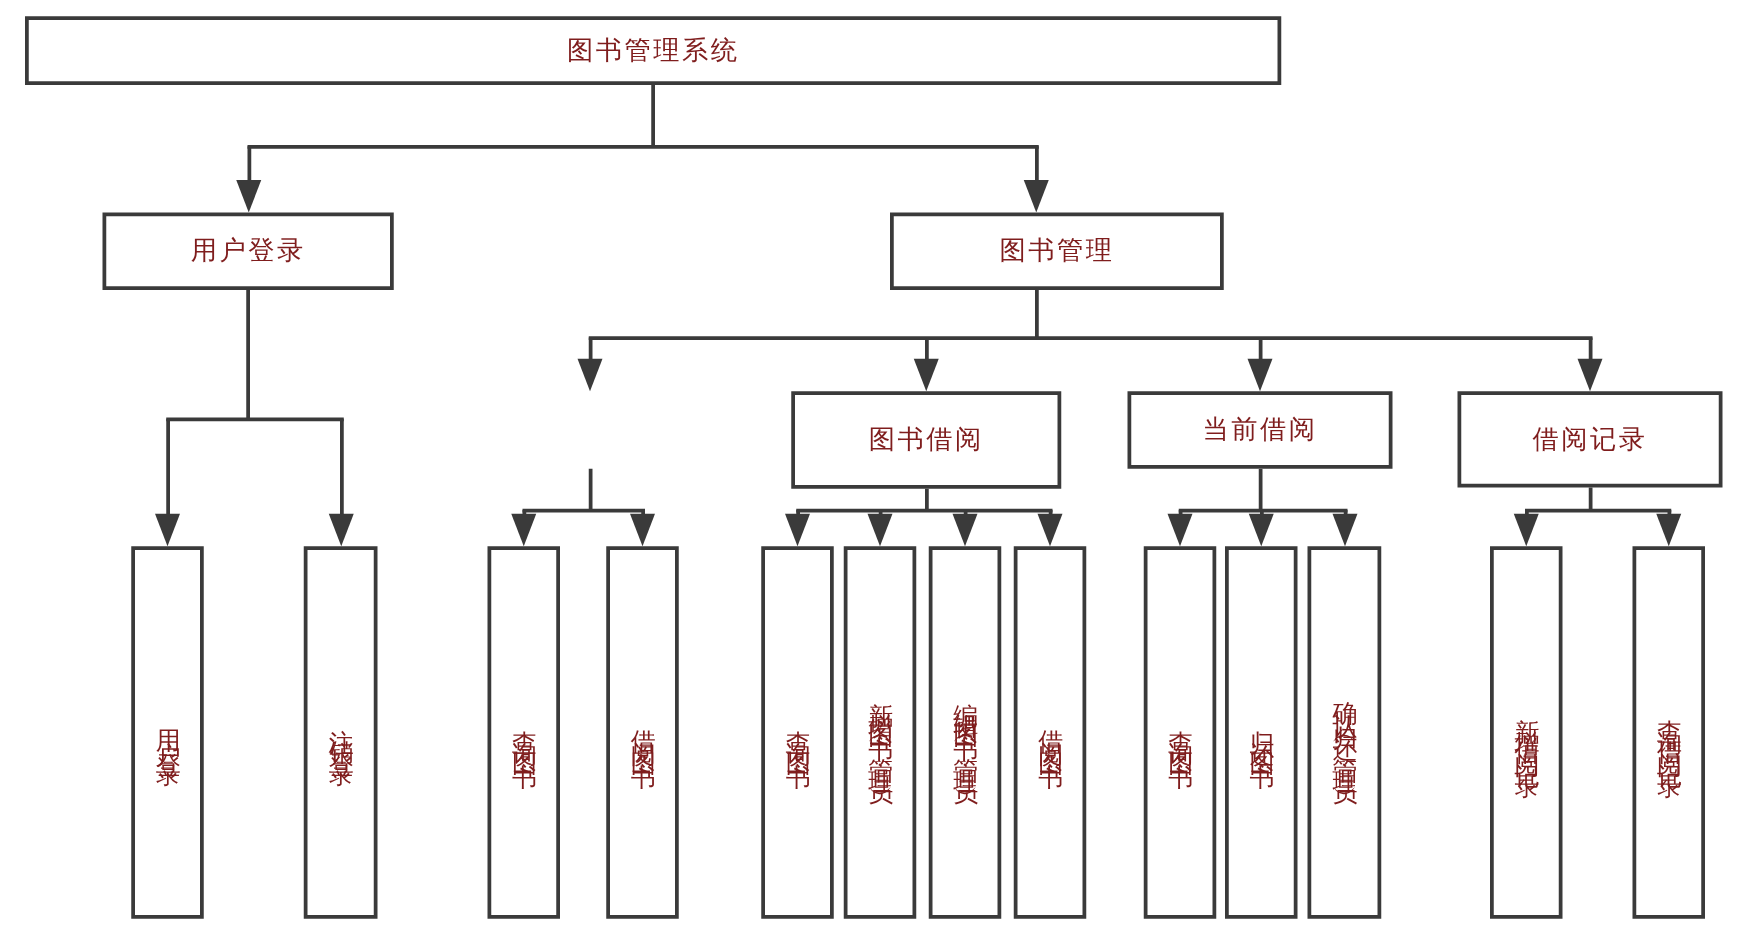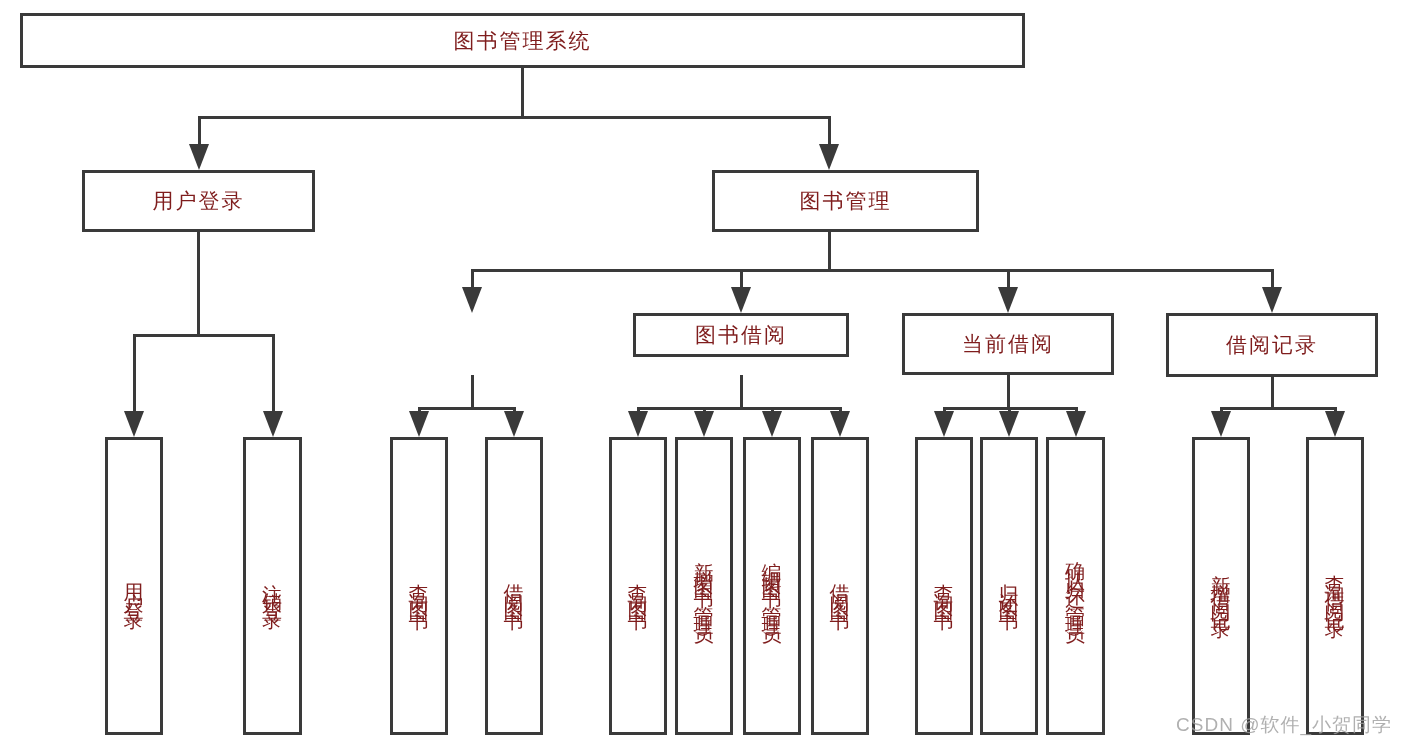--- a/index.html
+++ b/index.html
@@ -129,27 +129,27 @@
     <span class="label">图书管理系统</span>
   </div>
 
   <div class="node" style="left:82px;top:170px;width:233px;height:62px">
     <span class="label">用户登录</span>
   </div>
   <div class="node" style="left:712px;top:170px;width:267px;height:62px">
     <span class="label">图书管理</span>
   </div>
 
-  <div class="node" style="left:633px;top:313px;width:216px;height:44px">
+  <div class="node" style="left:633px;top:313px;width:216px;height:78px">
     <span class="label">图书借阅</span>
   </div>
   <div class="node" style="left:902px;top:313px;width:212px;height:62px">
     <span class="label">当前借阅</span>
   </div>
-  <div class="node" style="left:1166px;top:313px;width:212px;height:64px">
+  <div class="node" style="left:1166px;top:313px;width:212px;height:77px">
     <span class="label">借阅记录</span>
   </div>
 
   <div class="node vnode" style="left:105px;top:437px;width:58px;height:298px">
     <span class="label">用户登录</span>
   </div>
   <div class="node vnode" style="left:243px;top:437px;width:59px;height:298px">
     <span class="label">注销登录</span>
   </div>
 
@@ -183,14 +183,13 @@
     <span class="label">确认归还（管理员）</span>
   </div>
 
   <div class="node vnode" style="left:1192px;top:437px;width:58px;height:298px">
     <span class="label">新增借阅记录</span>
   </div>
   <div class="node vnode" style="left:1306px;top:437px;width:58px;height:298px">
     <span class="label">查询借阅记录</span>
   </div>
 
-  <div class="watermark">CSDN @软件_小贺同学</div>
 </div>
 
 </body></html>

